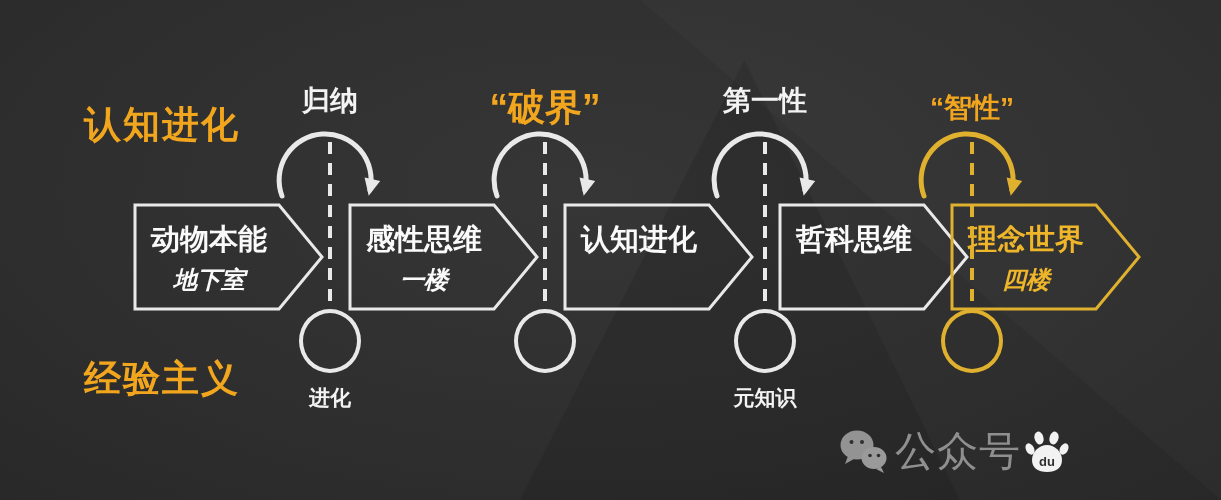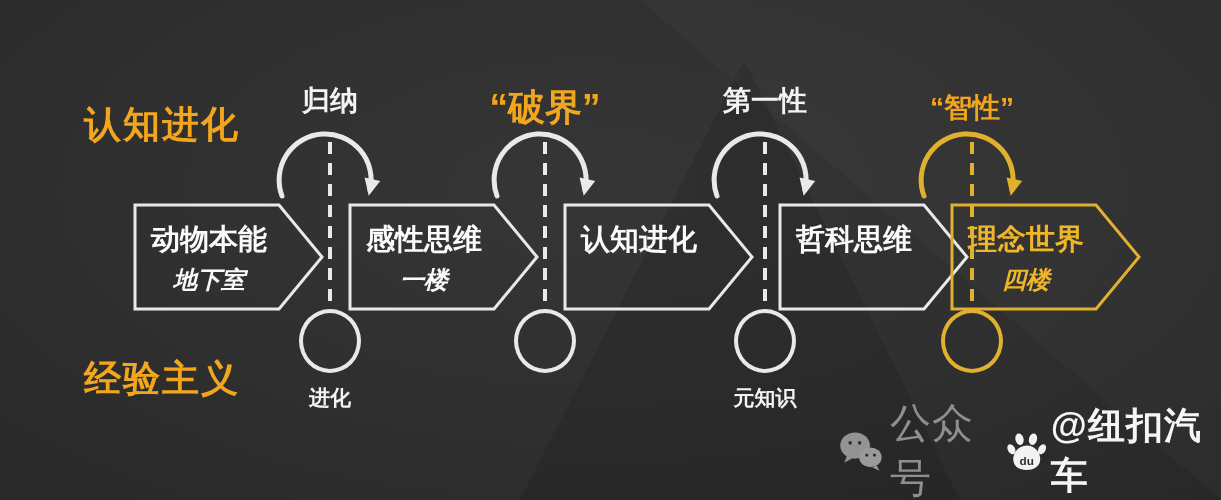--- a/index.html
+++ b/index.html
@@ -206,15 +206,14 @@
     </svg>
     <span class="wm-platform">公众号</span>
     <svg width="46" height="46" viewBox="0 0 46 46" style="margin-left:-4px;margin-right:-4px">
       <ellipse cx="15" cy="10" rx="4.5" ry="6.5" fill="#F2F2F2" transform="rotate(-14 15 10)"></ellipse>
       <ellipse cx="30" cy="10" rx="4.5" ry="6.5" fill="#F2F2F2" transform="rotate(14 30 10)"></ellipse>
       <ellipse cx="6" cy="21" rx="4" ry="6" fill="#F2F2F2" transform="rotate(-28 6 21)"></ellipse>
       <ellipse cx="40" cy="21" rx="4" ry="6" fill="#F2F2F2" transform="rotate(28 40 21)"></ellipse>
       <path d="M23,17 C31,17 38,24 38,32 C38,40 32,44 23,44 C14,44 8,40 8,32 C8,24 15,17 23,17 Z" fill="#F2F2F2"></path>
       <text x="23" y="38" text-anchor="middle" font-size="13" font-weight="bold" fill="#2f2f2f" font-family="'Liberation Sans',sans-serif">du</text>
     </svg>
-    <span class="wm-account">@纽扣汽车</span>
   </div>
 </div>
 
 </body></html>

